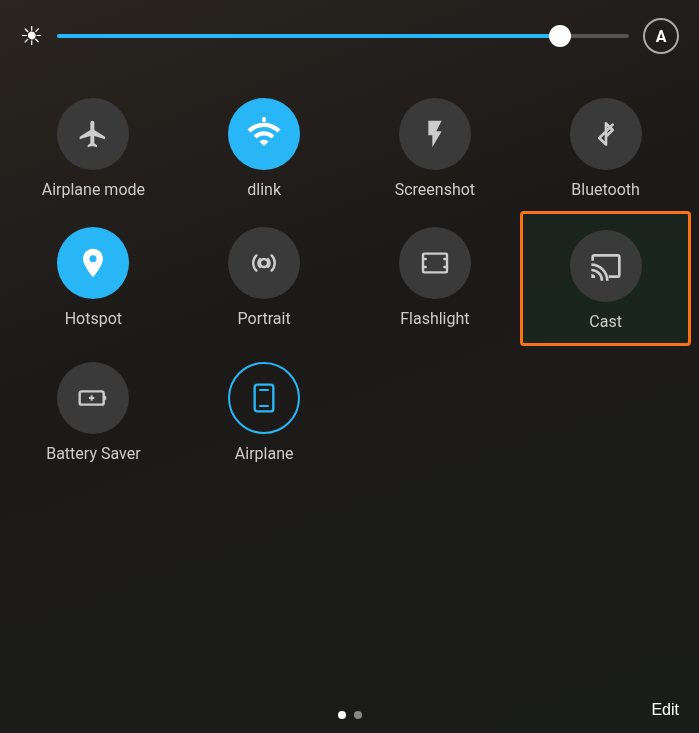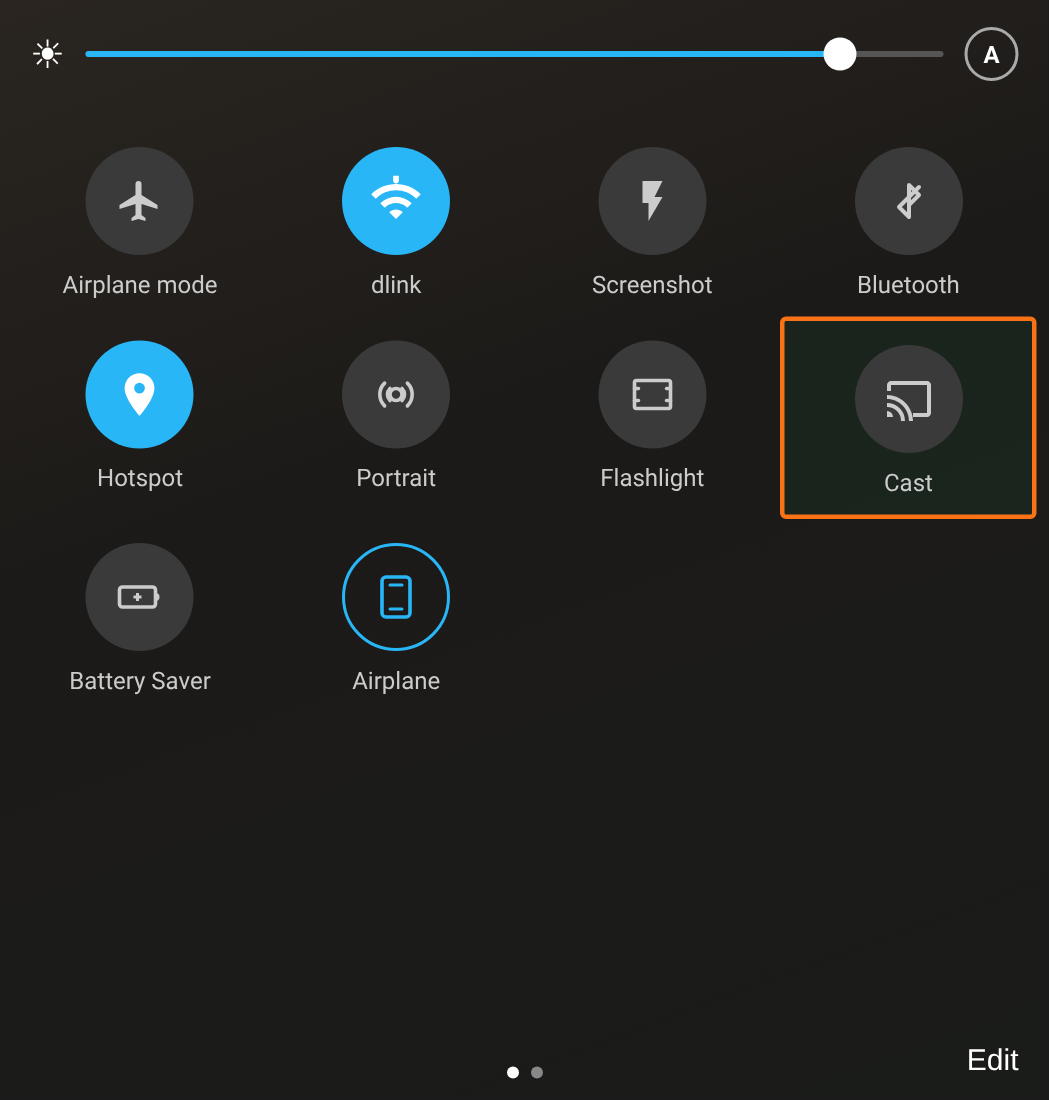--- a/index.html
+++ b/index.html
@@ -161,21 +161,21 @@
 
     .dot.active {
       background: #ffffff;
     }
 
     .edit-btn {
       position: absolute;
       right: 20px;
       bottom: 14px;
       color: #ffffff;
-      font-size: 20px;
+      font-size: 16px;
       background: none;
       border: none;
       cursor: pointer;
     }
 
     
     svg {
       display: block;
     }
   </style>

